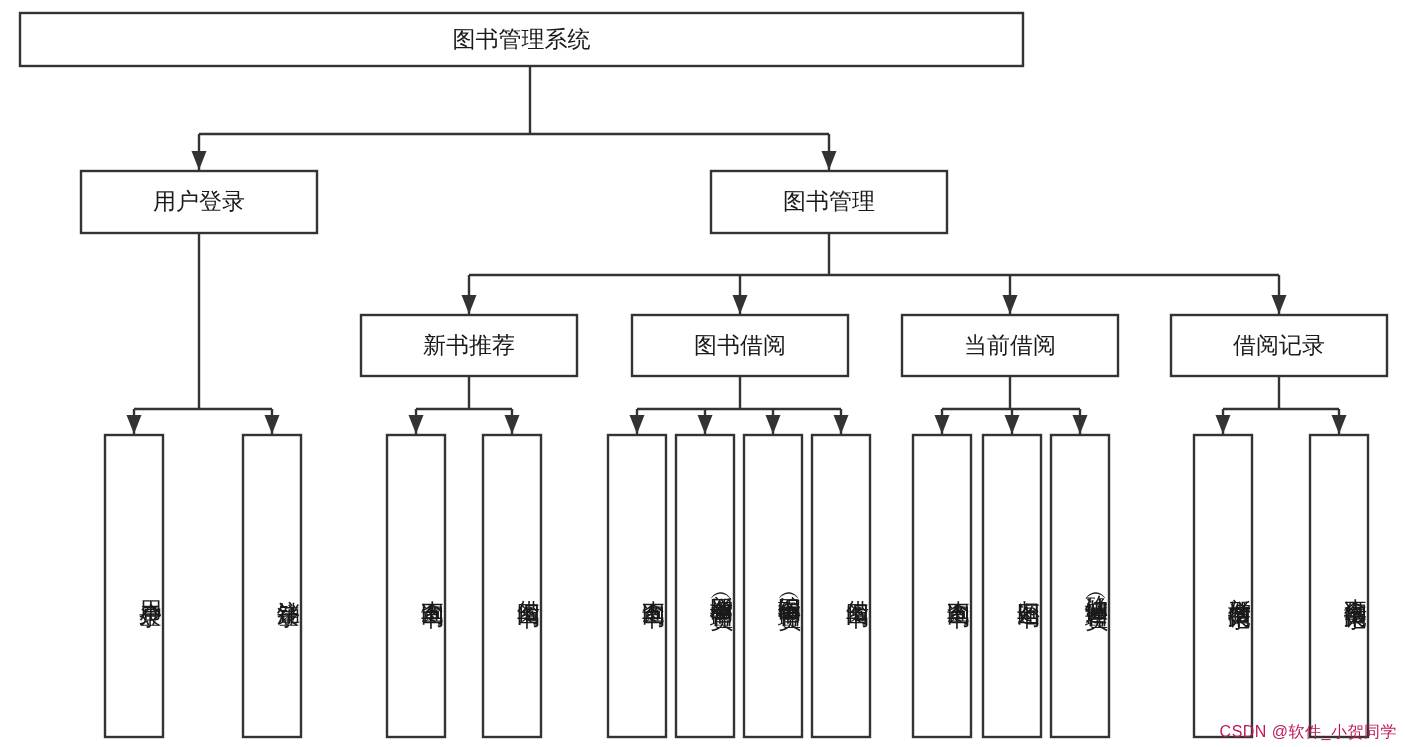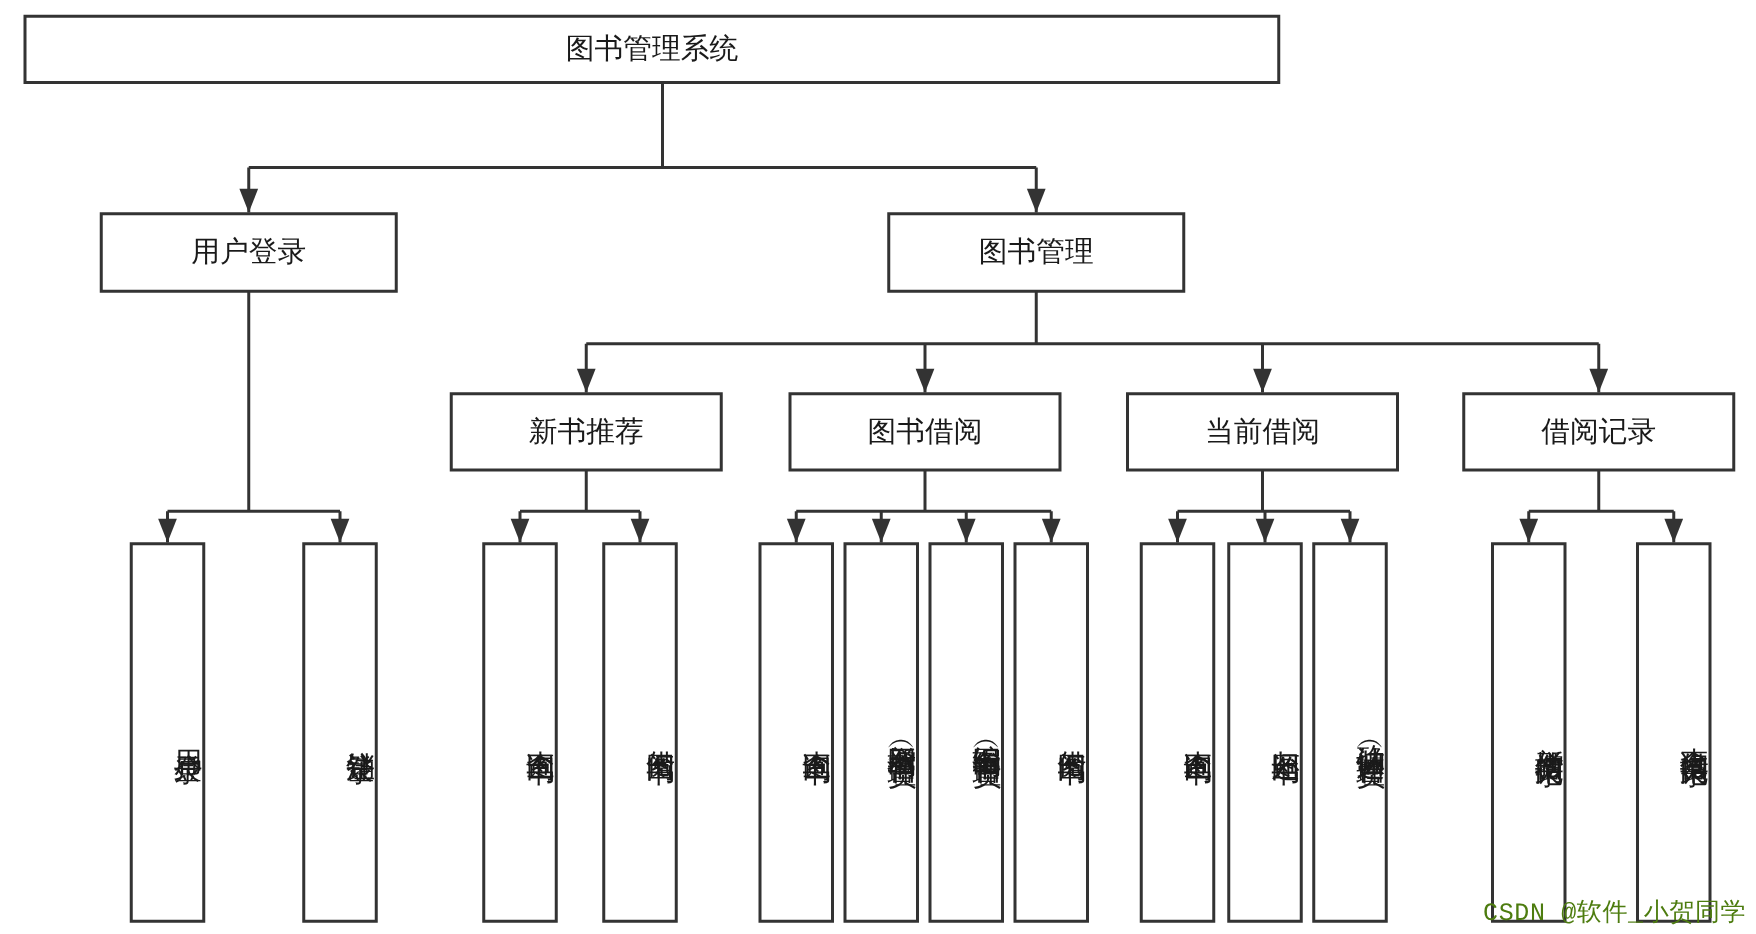--- a/index.html
+++ b/index.html
@@ -55,23 +55,23 @@
     text-align: center;
     display: flex;
     align-items: flex-start;
     justify-content: center;
     pointer-events: none;
   }
   .watermark {
     position: absolute;
     right: 8px;
     bottom: 4px;
-    font-family: Liberation Mono, monospace;
-    font-size: 20px;
-    color: #4d7c0f;
+    font-family: Liberation Sans, sans-serif;
+    font-size: 16px;
+    color: #be185d;
     letter-spacing: 0.5px;
     white-space: nowrap;
   }
 </style>
 </head>
 <body>
 
 <div id="diagram-root">
   <svg id="diagram-svg" width="1405" height="747" viewBox="0 0 1405 747">
       <rect x="20" y="13" width="1003" height="53" class="node-box"></rect>

